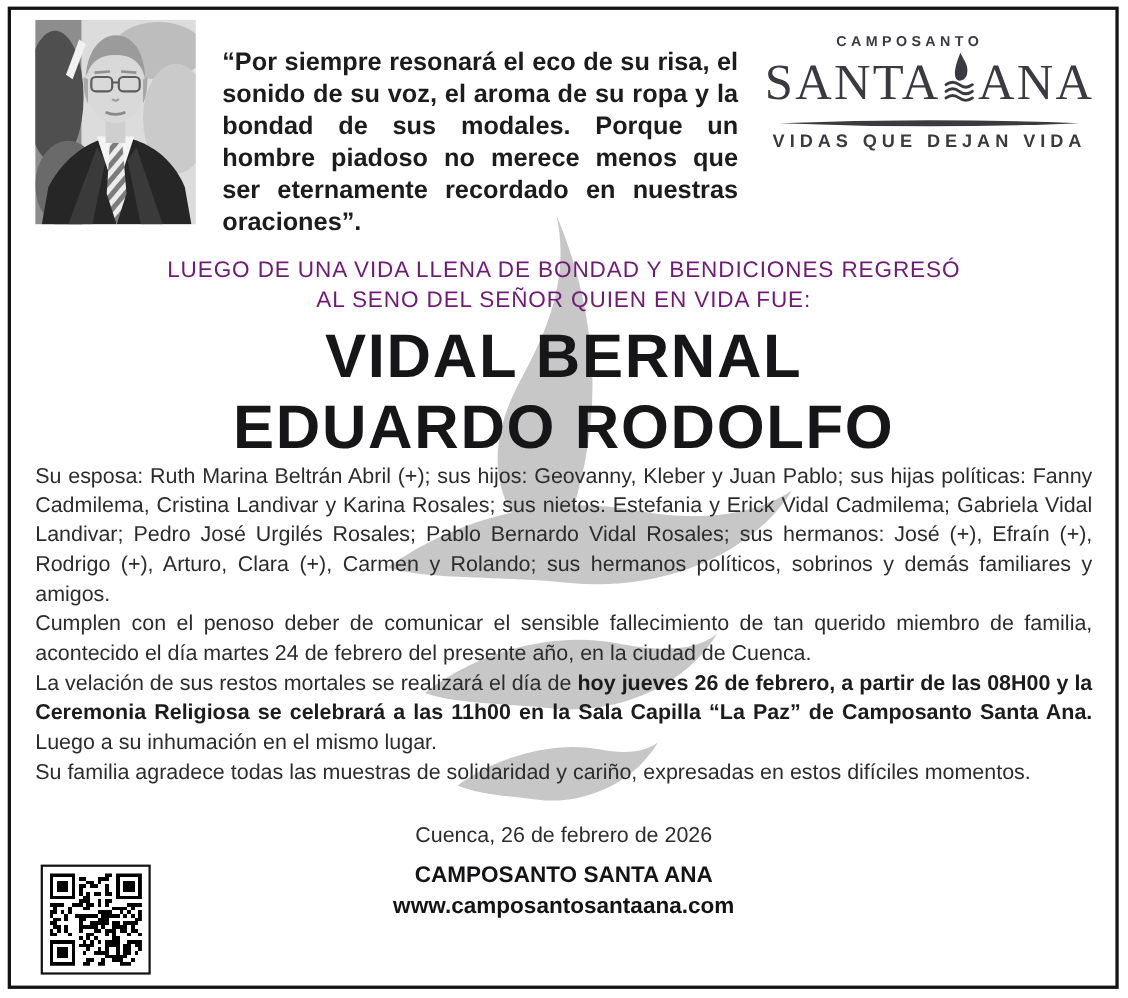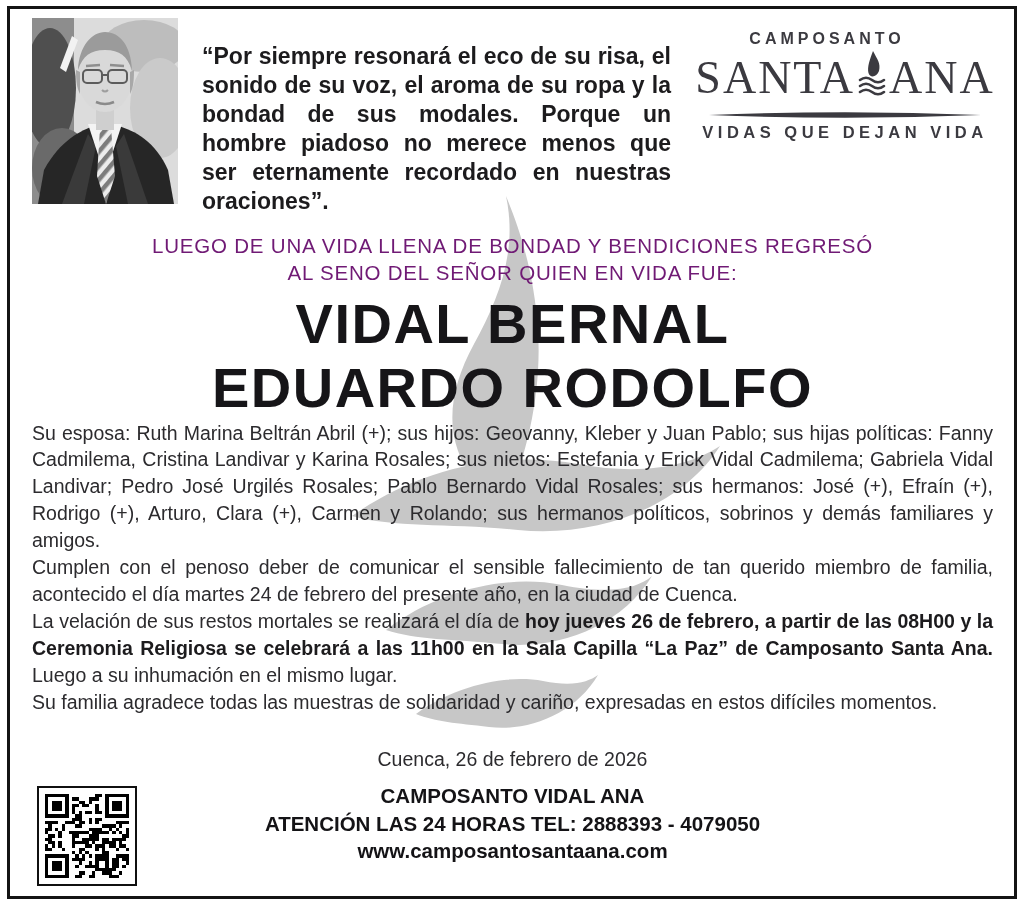--- a/index.html
+++ b/index.html
@@ -40,21 +40,21 @@
     text-align:justify;
     color:#1c1b1d;
   }
   .logo{
     width:296px;flex:0 0 296px;
     padding-top:12px;
     text-align:center;
     color:#3b3a40;
   }
   .logo-top{
-    font-size:16px;font-weight:bold;letter-spacing:4px;
+    font-size:13px;font-weight:bold;letter-spacing:4px;
     margin-right:36px;
   }
   .logo-name{
     display:flex;align-items:center;justify-content:center;
     font-family:"Liberation Serif", serif;
     font-size:46px;font-weight:400;letter-spacing:2px;
     line-height:1.05;margin-top:2px;
   }
   .logo-flame{margin:0 2px;}
   .logo-divider{display:block;margin:6px auto 4px auto;}
@@ -230,22 +230,21 @@
     <div class="bodytext">
       <p class="p-family">Su esposa: Ruth Marina Beltrán Abril (+); sus hijos: Geovanny, Kleber y Juan Pablo; sus hijas políticas: Fanny Cadmilema, Cristina Landivar y Karina Rosales; sus nietos: Estefania y Erick Vidal Cadmilema; Gabriela Vidal Landivar; Pedro José Urgilés Rosales; Pablo Bernardo Vidal Rosales; sus hermanos: José (+), Efraín (+), Rodrigo (+), Arturo, Clara (+), Carmen y Rolando; sus hermanos políticos, sobrinos y demás familiares y amigos.</p>
       <p class="p-notice">Cumplen con el penoso deber de comunicar el sensible fallecimiento de tan querido miembro de familia, acontecido el día martes 24 de febrero del presente año, en la ciudad de Cuenca.</p>
       <p class="p-service"><span>La velación de sus restos mortales se realizará el día de </span><span class="bold">hoy jueves 26 de febrero, a partir de las 08H00 y la Ceremonia Religiosa se celebrará  a las 11h00 en la Sala Capilla “La Paz” de Camposanto Santa Ana.</span><span> Luego a su inhumación en el mismo lugar.</span></p>
       <p class="p-thanks">Su familia agradece todas las muestras de solidaridad y cariño, expresadas en estos difíciles momentos.</p>
       <div class="dateline">Cuenca, 26 de febrero de 2026</div>
     </div>
   </div>
 
   <div class="footer">
-    <div class="footer-line">CAMPOSANTO VIDAL ANA</div>
-    <div class="footer-line">ATENCIÓN LAS 24 HORAS TEL: 2888393 - 4079050</div>
+    <div class="footer-line">CAMPOSANTO SANTA ANA</div>
     <div class="footer-line">www.camposantosantaana.com</div>
   </div>
 
   <div class="qr">
     <svg id="qr-svg" width="84" height="84" viewBox="0 0 25 25" xmlns="http://www.w3.org/2000/svg" shape-rendering="crispEdges">
         <rect x="15" y="0" width="1" height="1" fill="#000"></rect>
         <rect x="16" y="0" width="1" height="1" fill="#000"></rect>
         <rect x="8" y="1" width="1" height="1" fill="#000"></rect>
         <rect x="9" y="1" width="1" height="1" fill="#000"></rect>
         <rect x="13" y="1" width="1" height="1" fill="#000"></rect>

